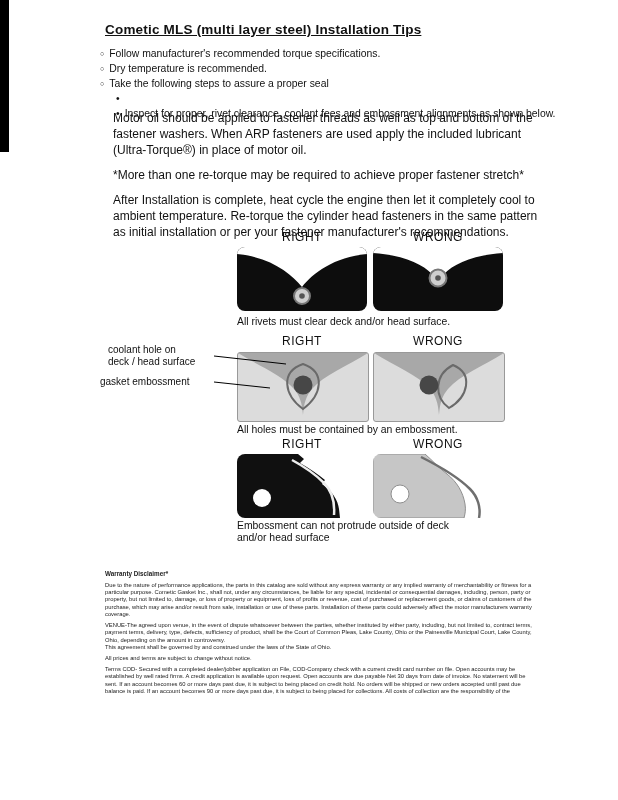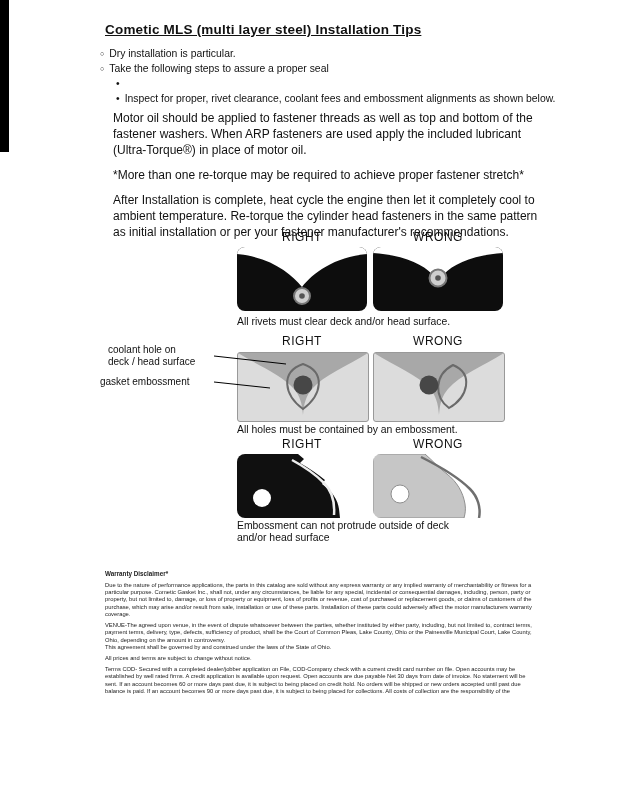--- a/index.html
+++ b/index.html
@@ -54,21 +54,22 @@
 </style>
 </head>
 <body>
 
 <div class="page">
   <div class="black-strip"></div>
 
   <h1 class="title">Cometic MLS (multi layer steel) Installation Tips</h1>
 
   <ul class="tips">
-    <li><span class="b1"></span><span>Dry installation is particular.</span></li>
+    <li><span class="b1"></span><span>Follow manufacturer's recommended torque specifications.</span></li>
+    <li><span class="b1"></span><span>Dry temperature is recommended.</span></li>
     <li><span class="b1"></span><span>Take the following steps to assure a proper seal</span></li>
     <li class="sub"><span class="b2"></span></li>
     <li class="sub"><span class="b2"></span><span>Inspect for proper, rivet clearance, coolant fees and embossment alignments as shown below.</span></li>
   </ul>
 
   <div class="diesel">
     <p>Motor oil should be applied to fastener threads as well as top and bottom of the fastener washers. When ARP fasteners are used apply the included lubricant (Ultra-Torque®) in place of motor oil.</p>
     <p>*More than one re-torque may be required to achieve proper fastener stretch*</p>
     <p>After Installation is complete, heat cycle the engine then let it completely cool to ambient temperature. Re-torque the cylinder head fasteners in the same pattern as initial installation or per your fastener manufacturer's recommendations.</p>
   </div>

